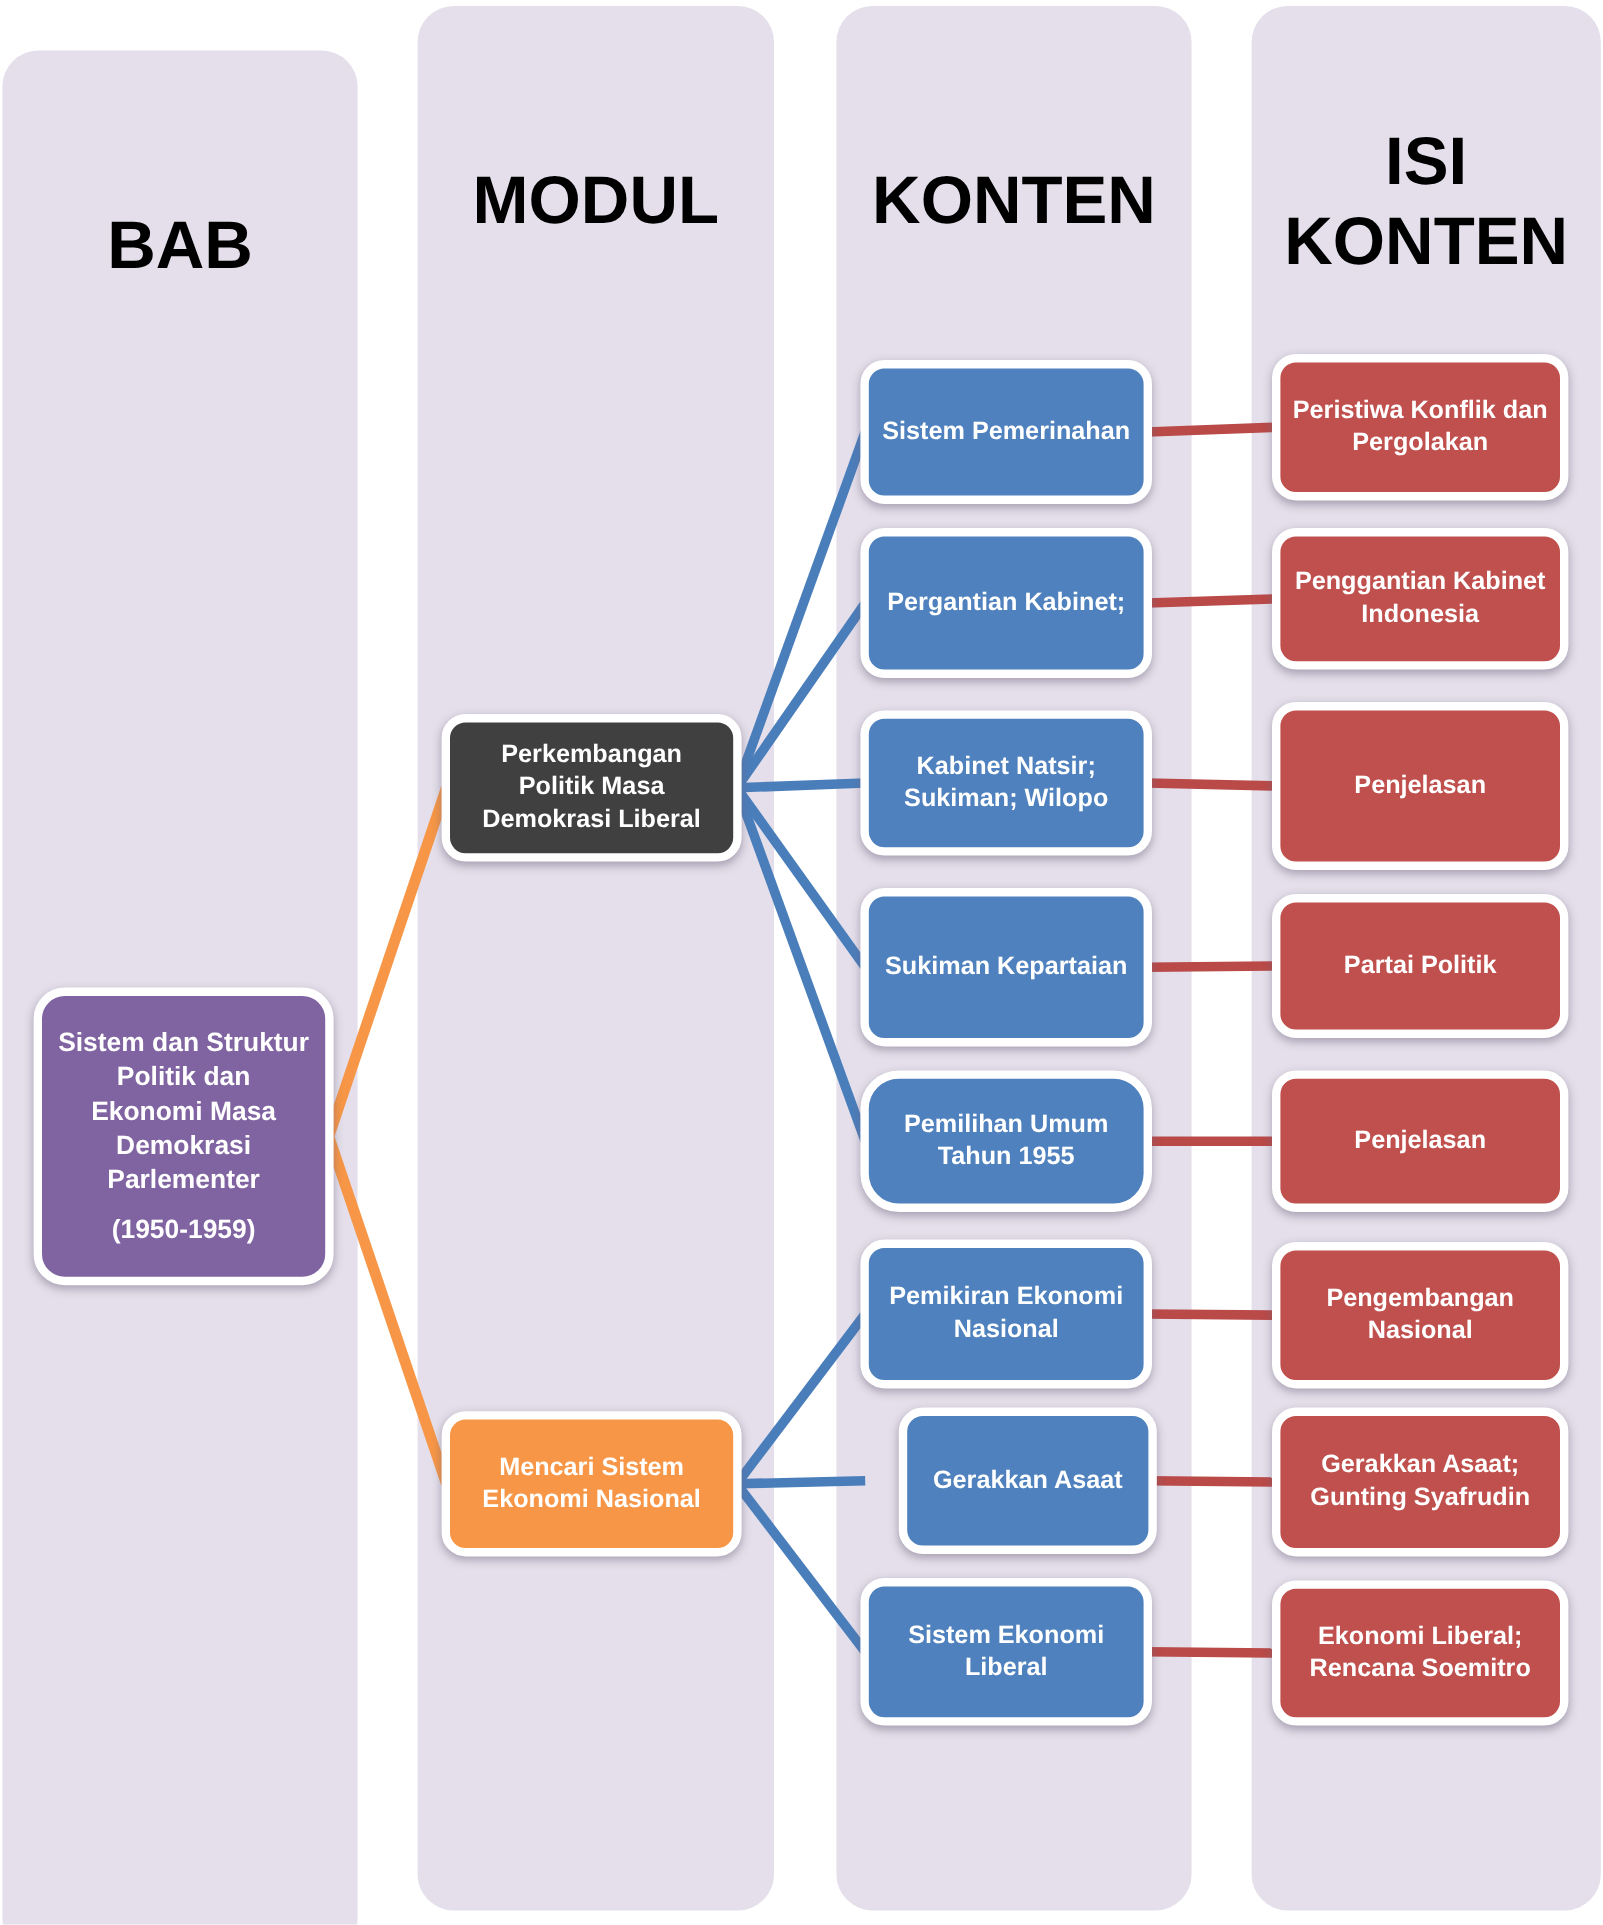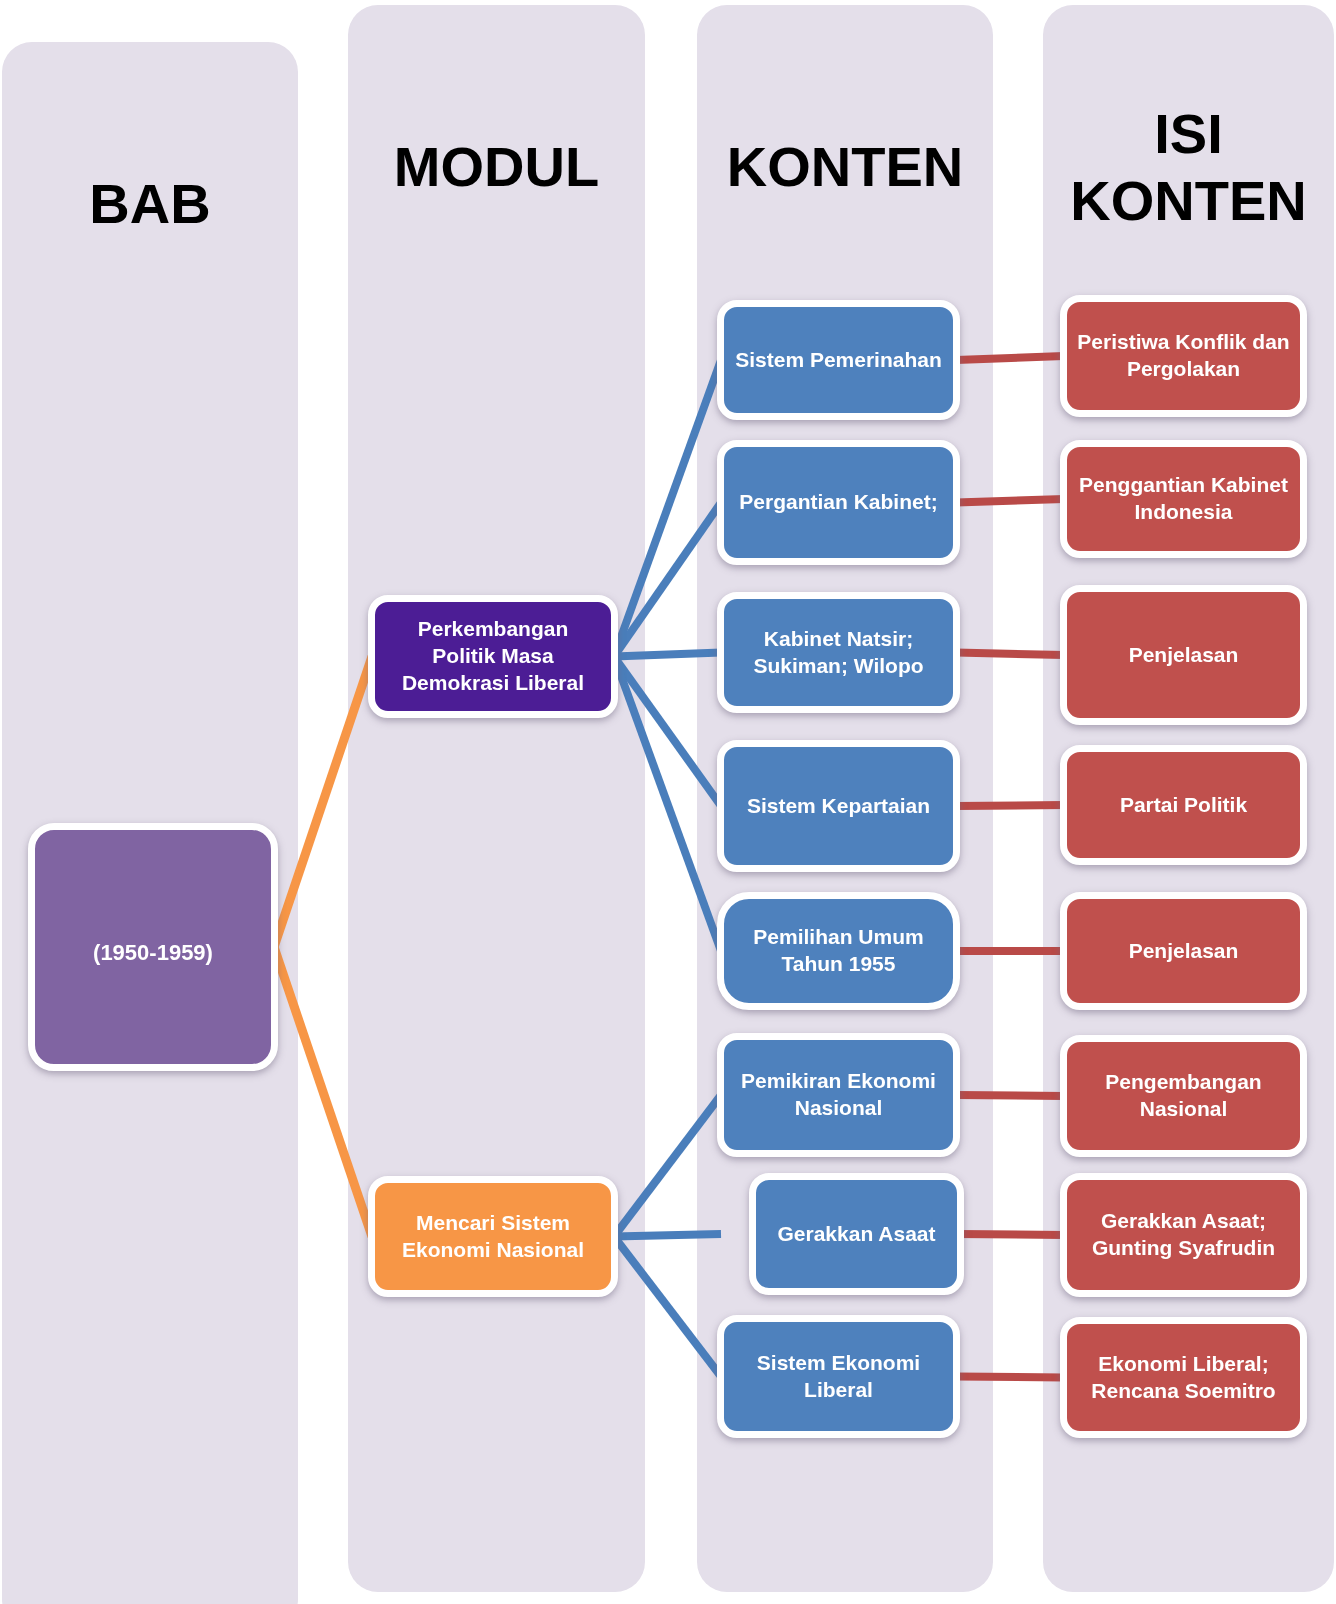--- a/index.html
+++ b/index.html
@@ -126,34 +126,39 @@
       <line x1="956" y1="502.5" x2="1064" y2="499" stroke="#b94a48" stroke-width="8"></line>
       <line x1="956" y1="652.5" x2="1064" y2="655" stroke="#b94a48" stroke-width="8"></line>
       <line x1="956" y1="806" x2="1064" y2="805" stroke="#b94a48" stroke-width="8"></line>
       <line x1="956" y1="951" x2="1064" y2="951" stroke="#b94a48" stroke-width="8"></line>
       <line x1="956" y1="1095" x2="1064" y2="1096" stroke="#b94a48" stroke-width="8"></line>
       <line x1="956" y1="1234" x2="1064" y2="1235" stroke="#b94a48" stroke-width="8"></line>
       <line x1="956" y1="1376.5" x2="1064" y2="1377.5" stroke="#b94a48" stroke-width="8"></line>
     </svg>
 
   <div class="node" id="node-bab1" style="background: rgb(128, 100, 162);">
+    <div>Sistem dan Struktur
+Politik dan
+Ekonomi Masa
+Demokrasi
+Parlementer</div>
     <div class="subtitle">(1950-1959)</div>
   </div>
 
-  <div class="node" id="node-modul1" style="background: #4c1d95;">Perkembangan
+  <div class="node" id="node-modul1" style="background: #404040;">Perkembangan
 Politik Masa
 Demokrasi Liberal</div>
   <div class="node" id="node-konten1" style="background: rgb(78, 129, 189);">Sistem Pemerinahan</div>
 
   <div class="node" id="node-modul2" style="background: rgb(247, 150, 70);">Mencari Sistem
 Ekonomi Nasional</div>
   <div class="node" id="node-konten2" style="background: rgb(78, 129, 189);">Pergantian Kabinet;</div>
   <div class="node" id="node-konten3" style="background: rgb(78, 129, 189);">Kabinet Natsir;
 Sukiman; Wilopo</div>
-  <div class="node" id="node-konten4" style="background: rgb(78, 129, 189);">Sistem Kepartaian</div>
+  <div class="node" id="node-konten4" style="background: rgb(78, 129, 189);">Sukiman Kepartaian</div>
   <div class="node" id="node-konten5" style="background: rgb(78, 129, 189); border-radius: 32px;">Pemilihan Umum
 Tahun 1955</div>
   <div class="node" id="node-konten6" style="background: rgb(78, 129, 189);">Pemikiran Ekonomi
 Nasional</div>
   <div class="node" id="node-konten7" style="background: rgb(78, 129, 189);">Gerakkan Asaat</div>
   <div class="node" id="node-konten8" style="background: rgb(78, 129, 189);">Sistem Ekonomi
 Liberal</div>
 
   <div class="node" id="node-isi1" style="background: rgb(192, 80, 77);">Peristiwa Konflik dan
 Pergolakan</div>

